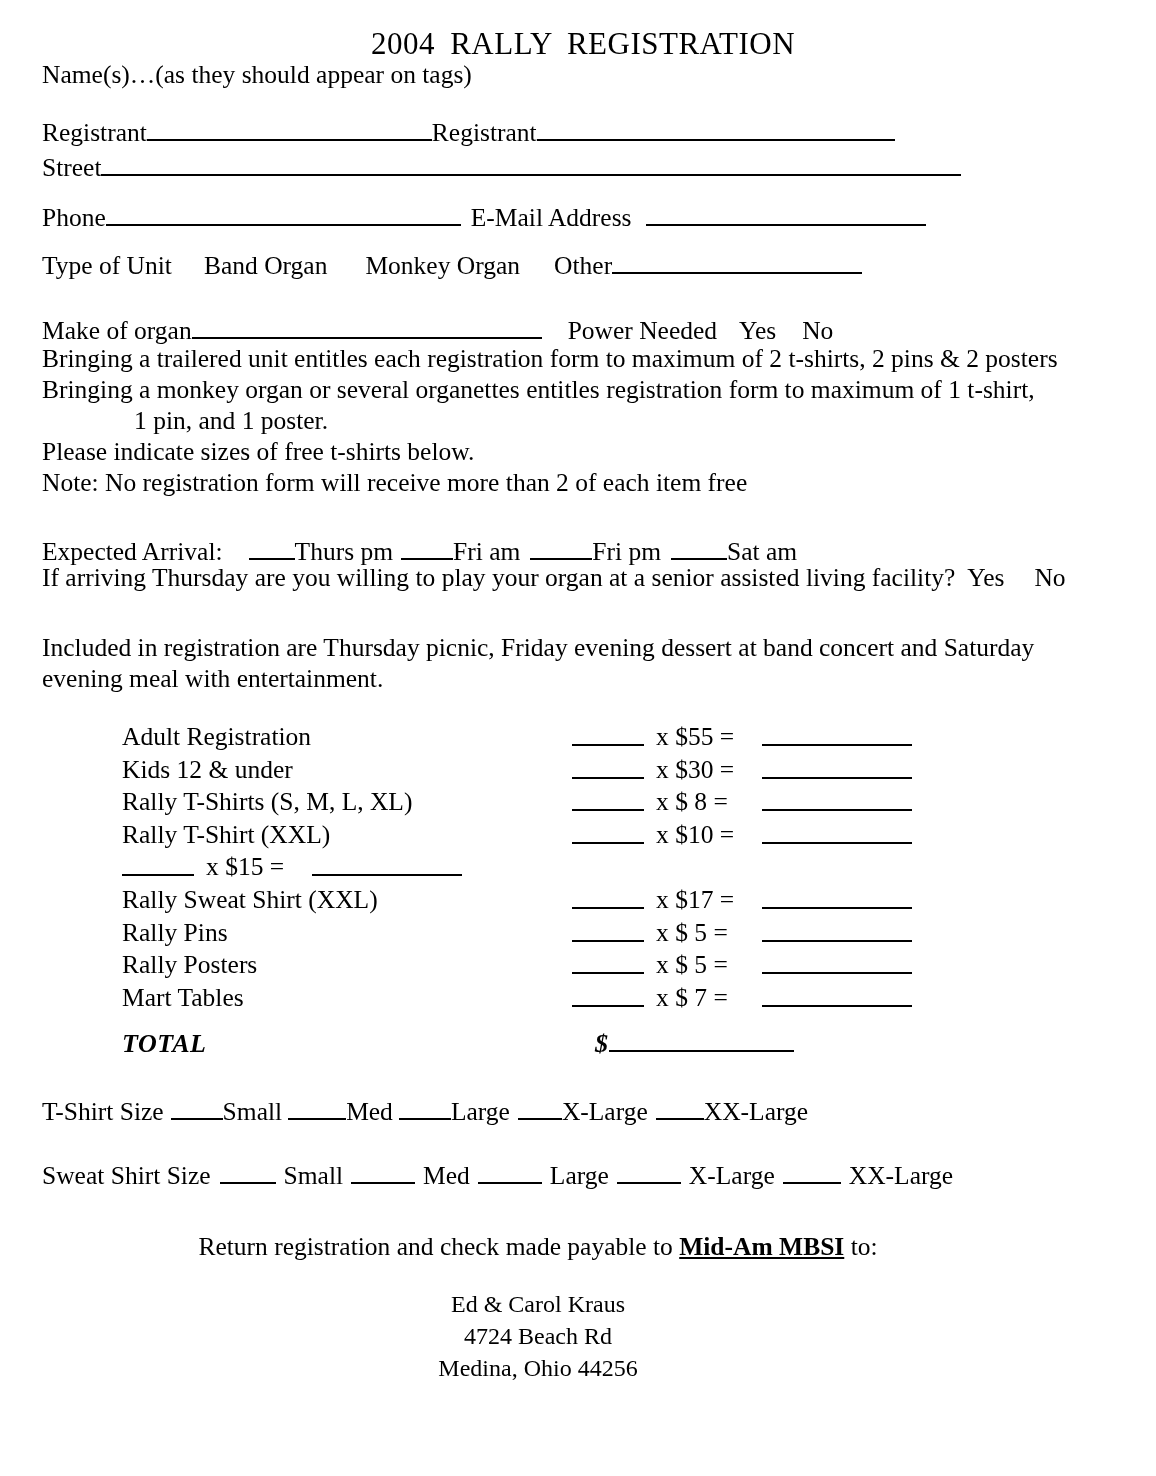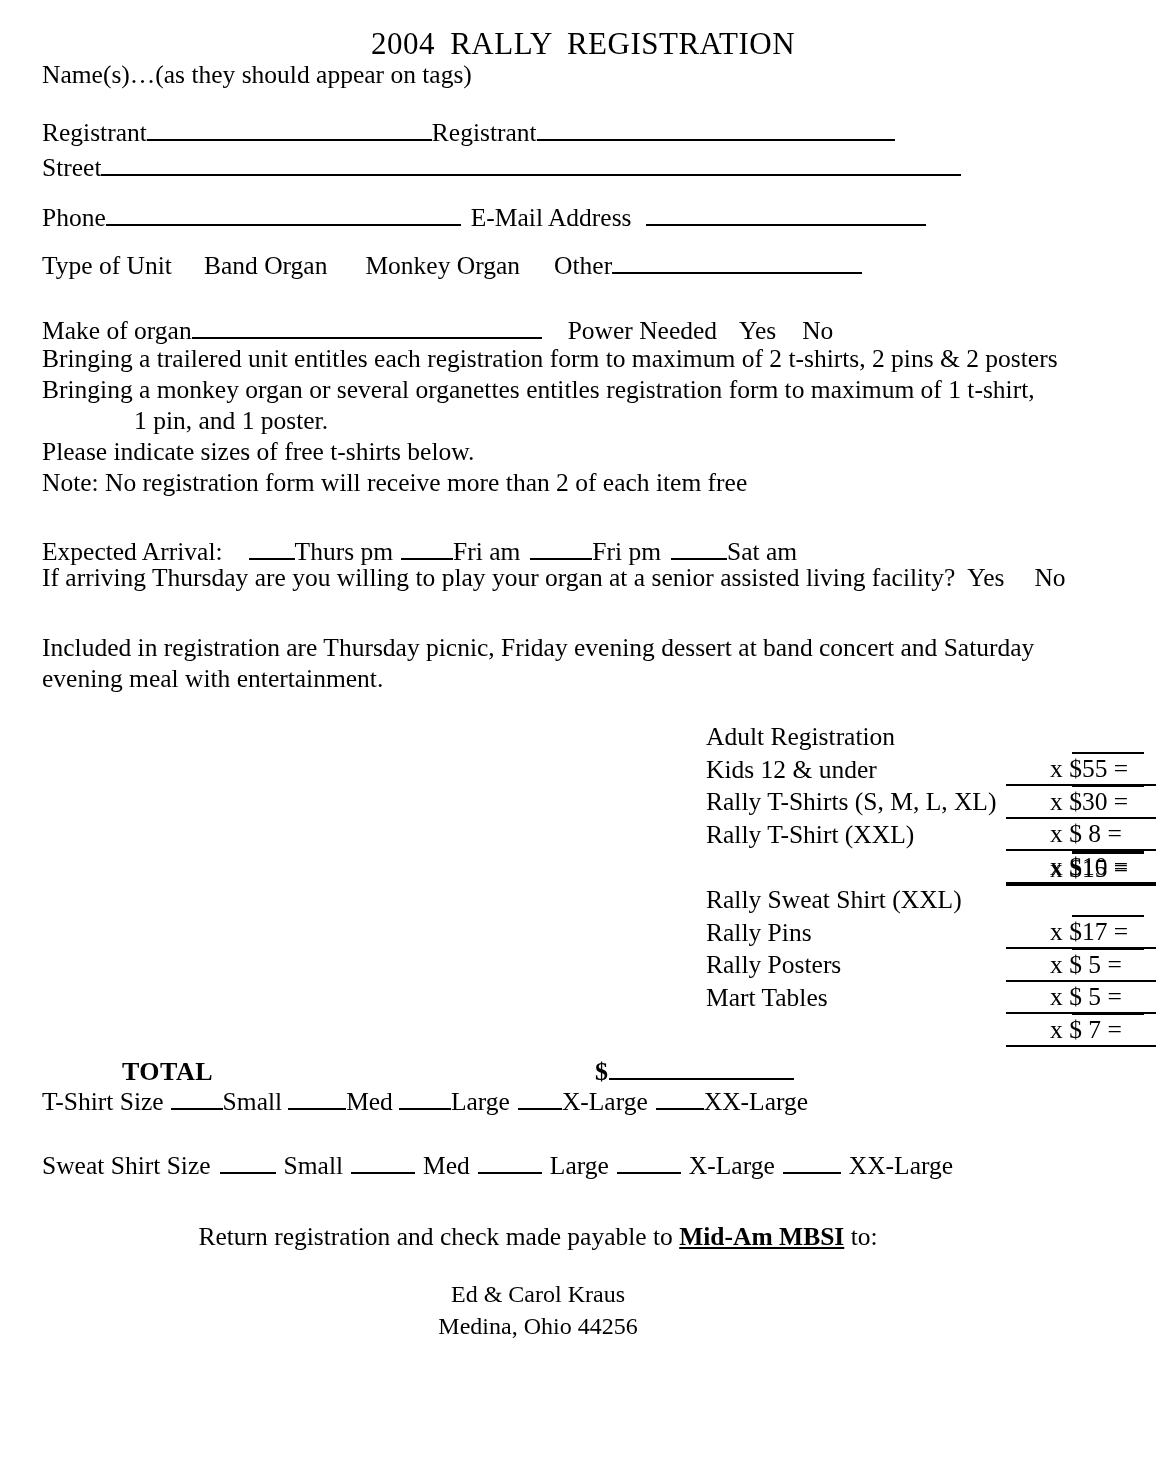--- a/index.html
+++ b/index.html
@@ -70,47 +70,47 @@
   .indent { padding-left: 92px; }
 
   
   .price-table {
     margin-top: 28px;
     padding-left: 122px;
     font-size: 25.5px;
   }
   .price-row {
     display: flex;
-    align-items: flex-end;
+    align-items: flex-start;
     height: 32.6px;
     white-space: nowrap;
-    flex-direction: column;
   }
   .p-name { width: 450px; }
   .p-qty {
     width: 72px;
     border-bottom: 2px solid #000;
     height: 22px;
     margin-right: 12px;
   }
   .p-mult { width: 106px; }
   .p-amt {
     width: 150px;
     border-bottom: 2px solid #000;
     height: 22px;
   }
 
   .total-row {
     display: flex;
     align-items: baseline;
-    margin-top: 40px;
+    margin-top: 12px;
     padding-left: 122px;
     font-size: 26px;
     font-weight: bold;
     letter-spacing: 0.5px;
+    font-style: italic;
   }
   .total-lbl { width: 473px; }
   .total-dollar { font-weight: bold; }
   .total-rule {
     display: inline-block;
     width: 185px;
     border-bottom: 2.5px solid #000;
     height: 23px;
   }
 
@@ -291,21 +291,21 @@
         <span class="p-amt"></span>
     </div>
   </div>
 
   <div class="total-row">
     <span class="total-lbl">TOTAL</span>
       <span class="total-dollar">$</span>
       <span class="total-rule"></span>
   </div>
 
-  <div class="size-row" style="">
+  <div class="size-row" style="margin-top:38px">
     <span class="lbl">T-Shirt Size</span>
       <span class="gap" style="width:7px"></span>
       <span class="rule" style="width:52px"></span>
       <span class="lbl">Small</span>
       <span class="gap" style="width:6px"></span>
       <span class="rule" style="width:58px"></span>
       <span class="lbl">Med</span>
       <span class="gap" style="width:6px"></span>
       <span class="rule" style="width:52px"></span>
       <span class="lbl">Large</span>
@@ -342,17 +342,18 @@
   </div>
 
   <div class="footer-line footer-pad" style="margin-top:40px">
     <span>Return registration and check made payable to</span>
     <b>Mid-Am MBSI</b>
     <span>to:</span>
   </div>
 
   <div class="addr-c footer-pad" style="margin-top:26px">
     <div>Ed &amp; Carol Kraus</div>
+    <div>4724 Beach Rd</div>
     <div>Medina, Ohio  44256</div>
 
   </div>
 
 </div>
 
 </body></html>

